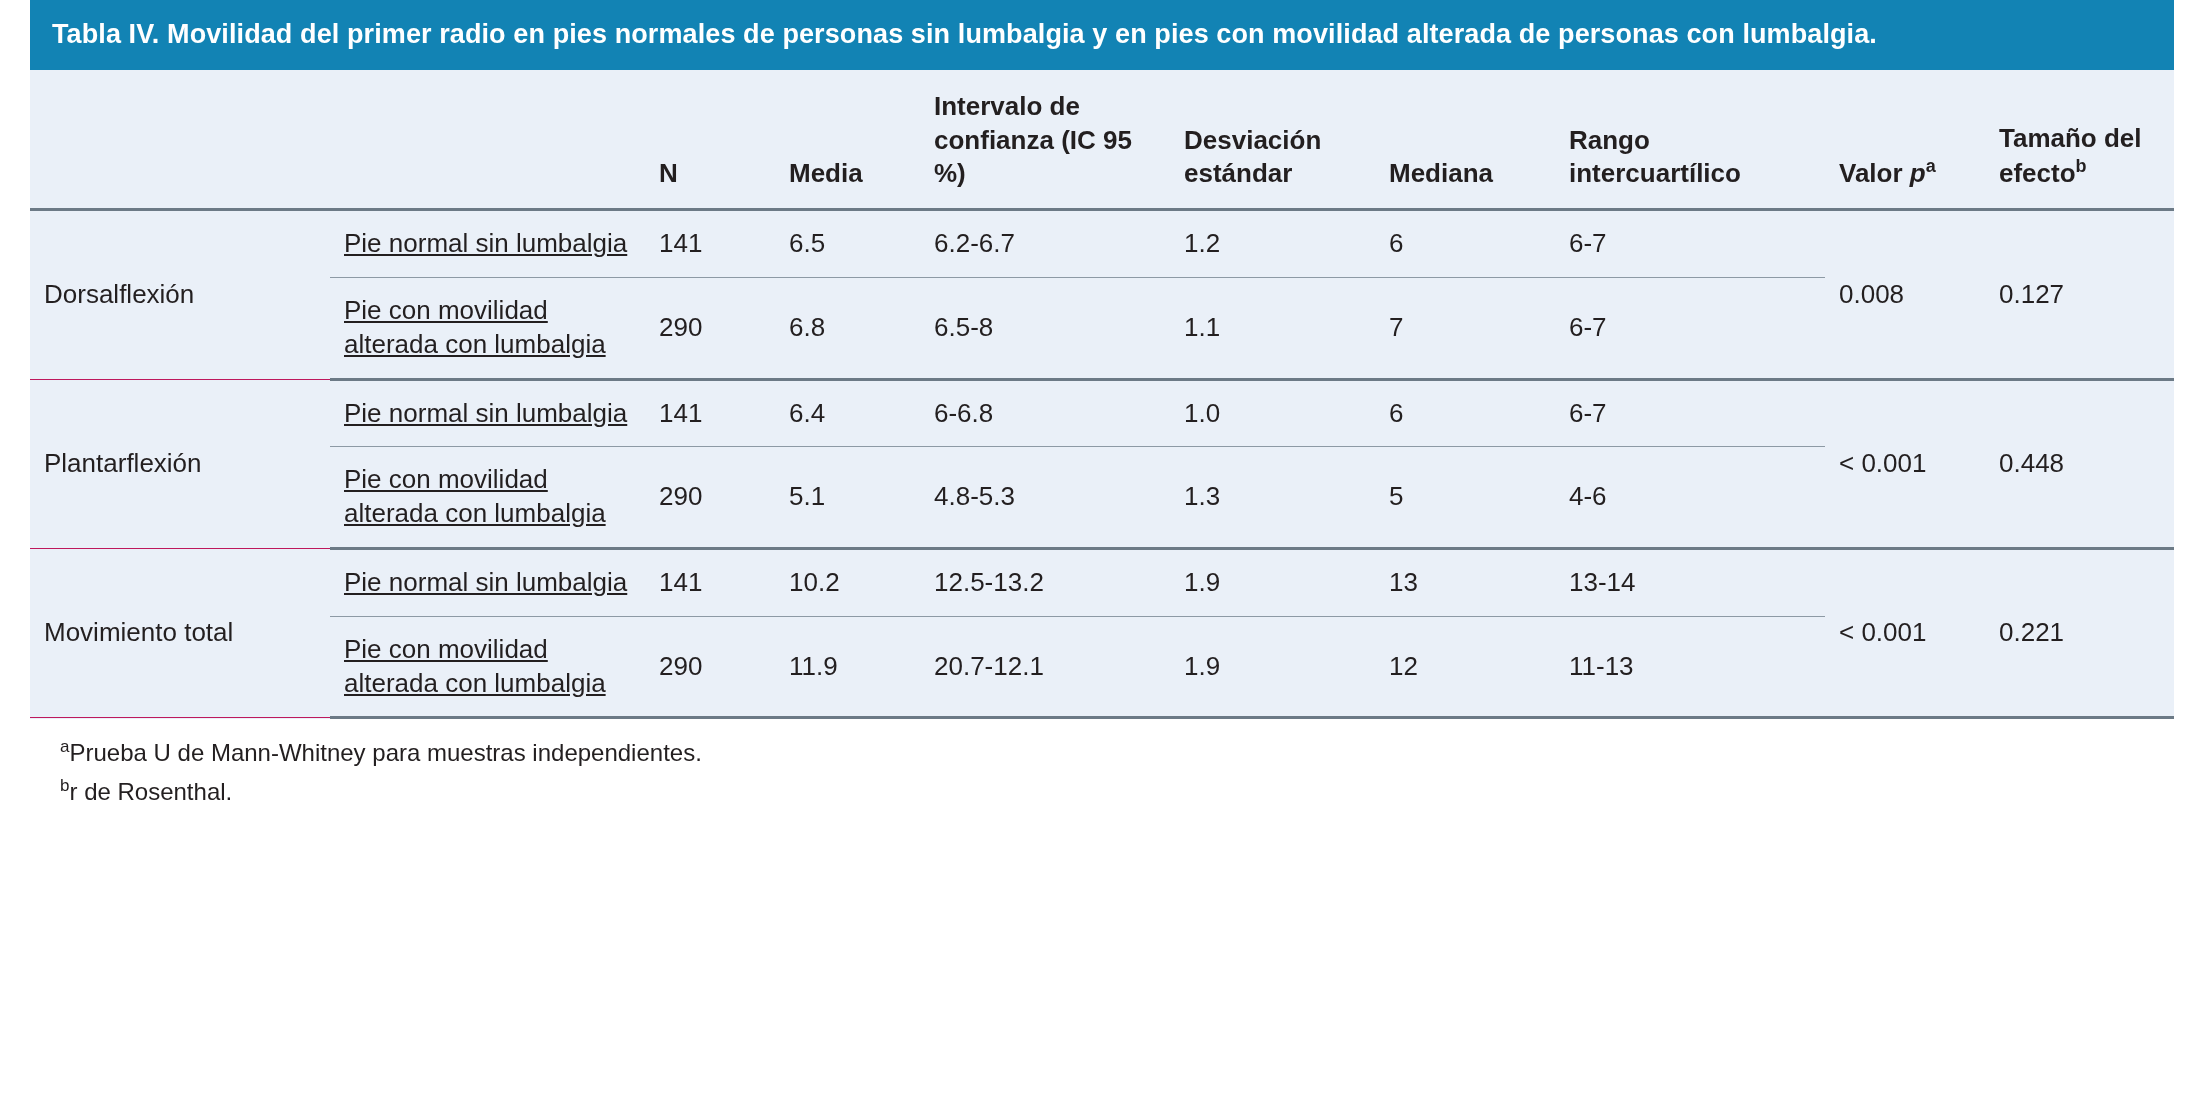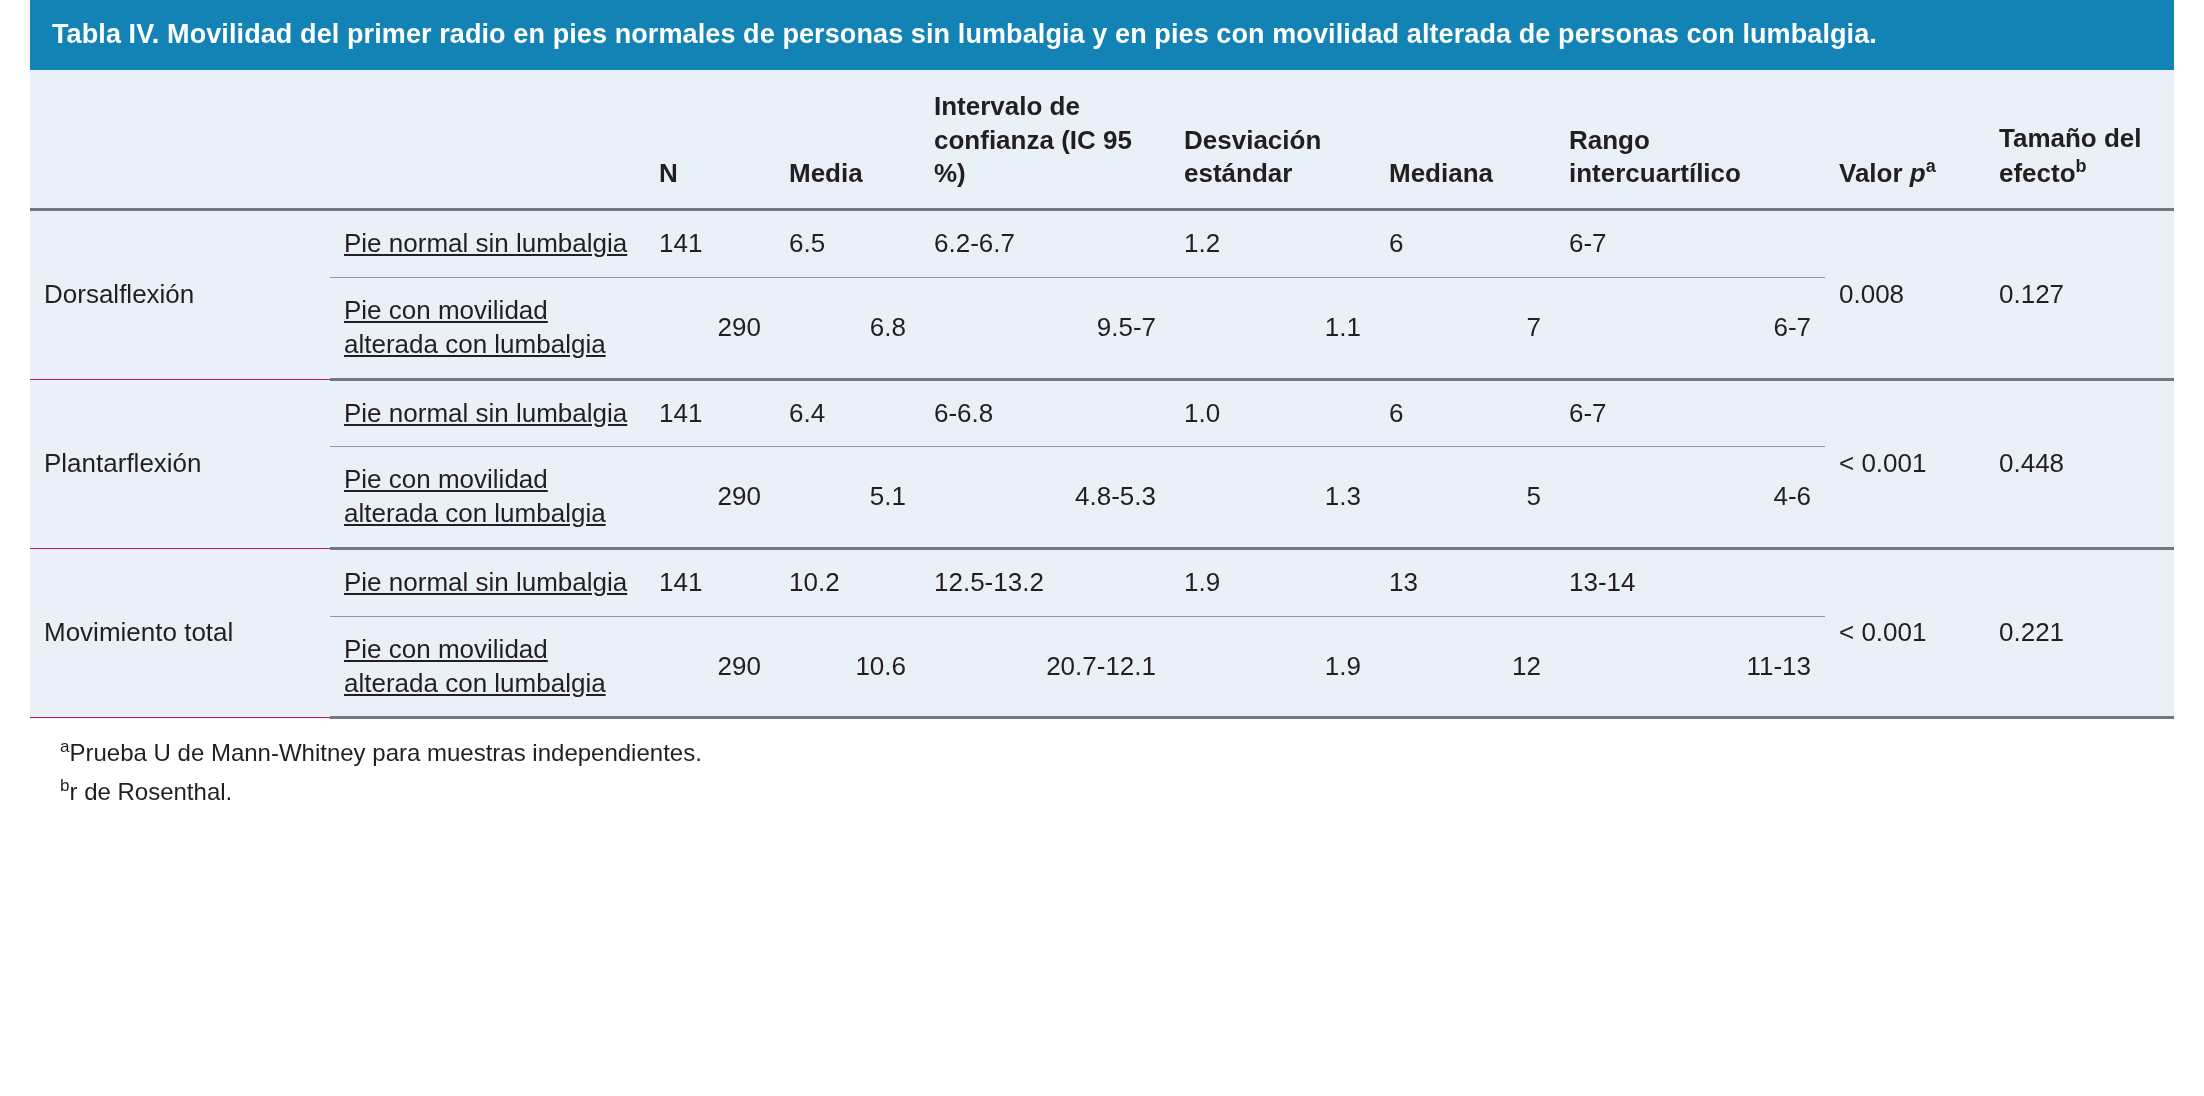--- a/index.html
+++ b/index.html
@@ -72,21 +72,21 @@
   td.sub-cell {
     border-bottom: 1.5px solid #8d9aa5;
     text-decoration: underline;
   }
   tr.last-of-group td.sub-cell,
   tr.last-of-group td.val,
   tr.last-of-group td.sub-cell ~ td {
     border-bottom: 3px solid #6c7a86;
   }
   td.val { }
-  tr.last-of-group td.val { border-bottom: 3px solid #6c7a86; text-align: right; }
+  tr.last-of-group td.val { border-bottom: 3px solid #6c7a86; }
   td.stat-cell {
     border-bottom: 3px solid #6c7a86;
   }
   tr.first-of-group td.sub-cell,
   tr.first-of-group td.val {
     border-bottom: 1.5px solid #8d9aa5;
   }
   .hdr-sup {
     font-size: 18px;
     vertical-align: super;
@@ -150,21 +150,21 @@
         <td class="val">1.2</td>
         <td class="val">6</td>
         <td class="val">6-7</td>
         <td class="stat-cell" rowspan="2">0.008</td>
         <td class="stat-cell" rowspan="2">0.127</td>
       </tr>
       <tr class="last-of-group">
         <td class="sub-cell">Pie con movilidad alterada con lumbalgia</td>
         <td class="val">290</td>
         <td class="val">6.8</td>
-        <td class="val">9.5-7</td>
+        <td class="val">6.5-8</td>
         <td class="val">1.1</td>
         <td class="val">7</td>
         <td class="val">6-7</td>
       </tr>
 
       <tr class="first-of-group">
         <td class="group-cell" rowspan="2">Plantarflexión</td>
         <td class="sub-cell">Pie normal sin lumbalgia</td>
         <td class="val">141</td>
         <td class="val">6.4</td>
@@ -193,21 +193,21 @@
         <td class="val">12.5-13.2</td>
         <td class="val">1.9</td>
         <td class="val">13</td>
         <td class="val">13-14</td>
         <td class="stat-cell" rowspan="2">&lt; 0.001</td>
         <td class="stat-cell" rowspan="2">0.221</td>
       </tr>
       <tr class="last-of-group">
         <td class="sub-cell">Pie con movilidad alterada con lumbalgia</td>
         <td class="val">290</td>
-        <td class="val">10.6</td>
+        <td class="val">11.9</td>
         <td class="val">20.7-12.1</td>
         <td class="val">1.9</td>
         <td class="val">12</td>
         <td class="val">11-13</td>
       </tr>
 
     </tbody>
   </table>
 
   <div class="footnotes">

